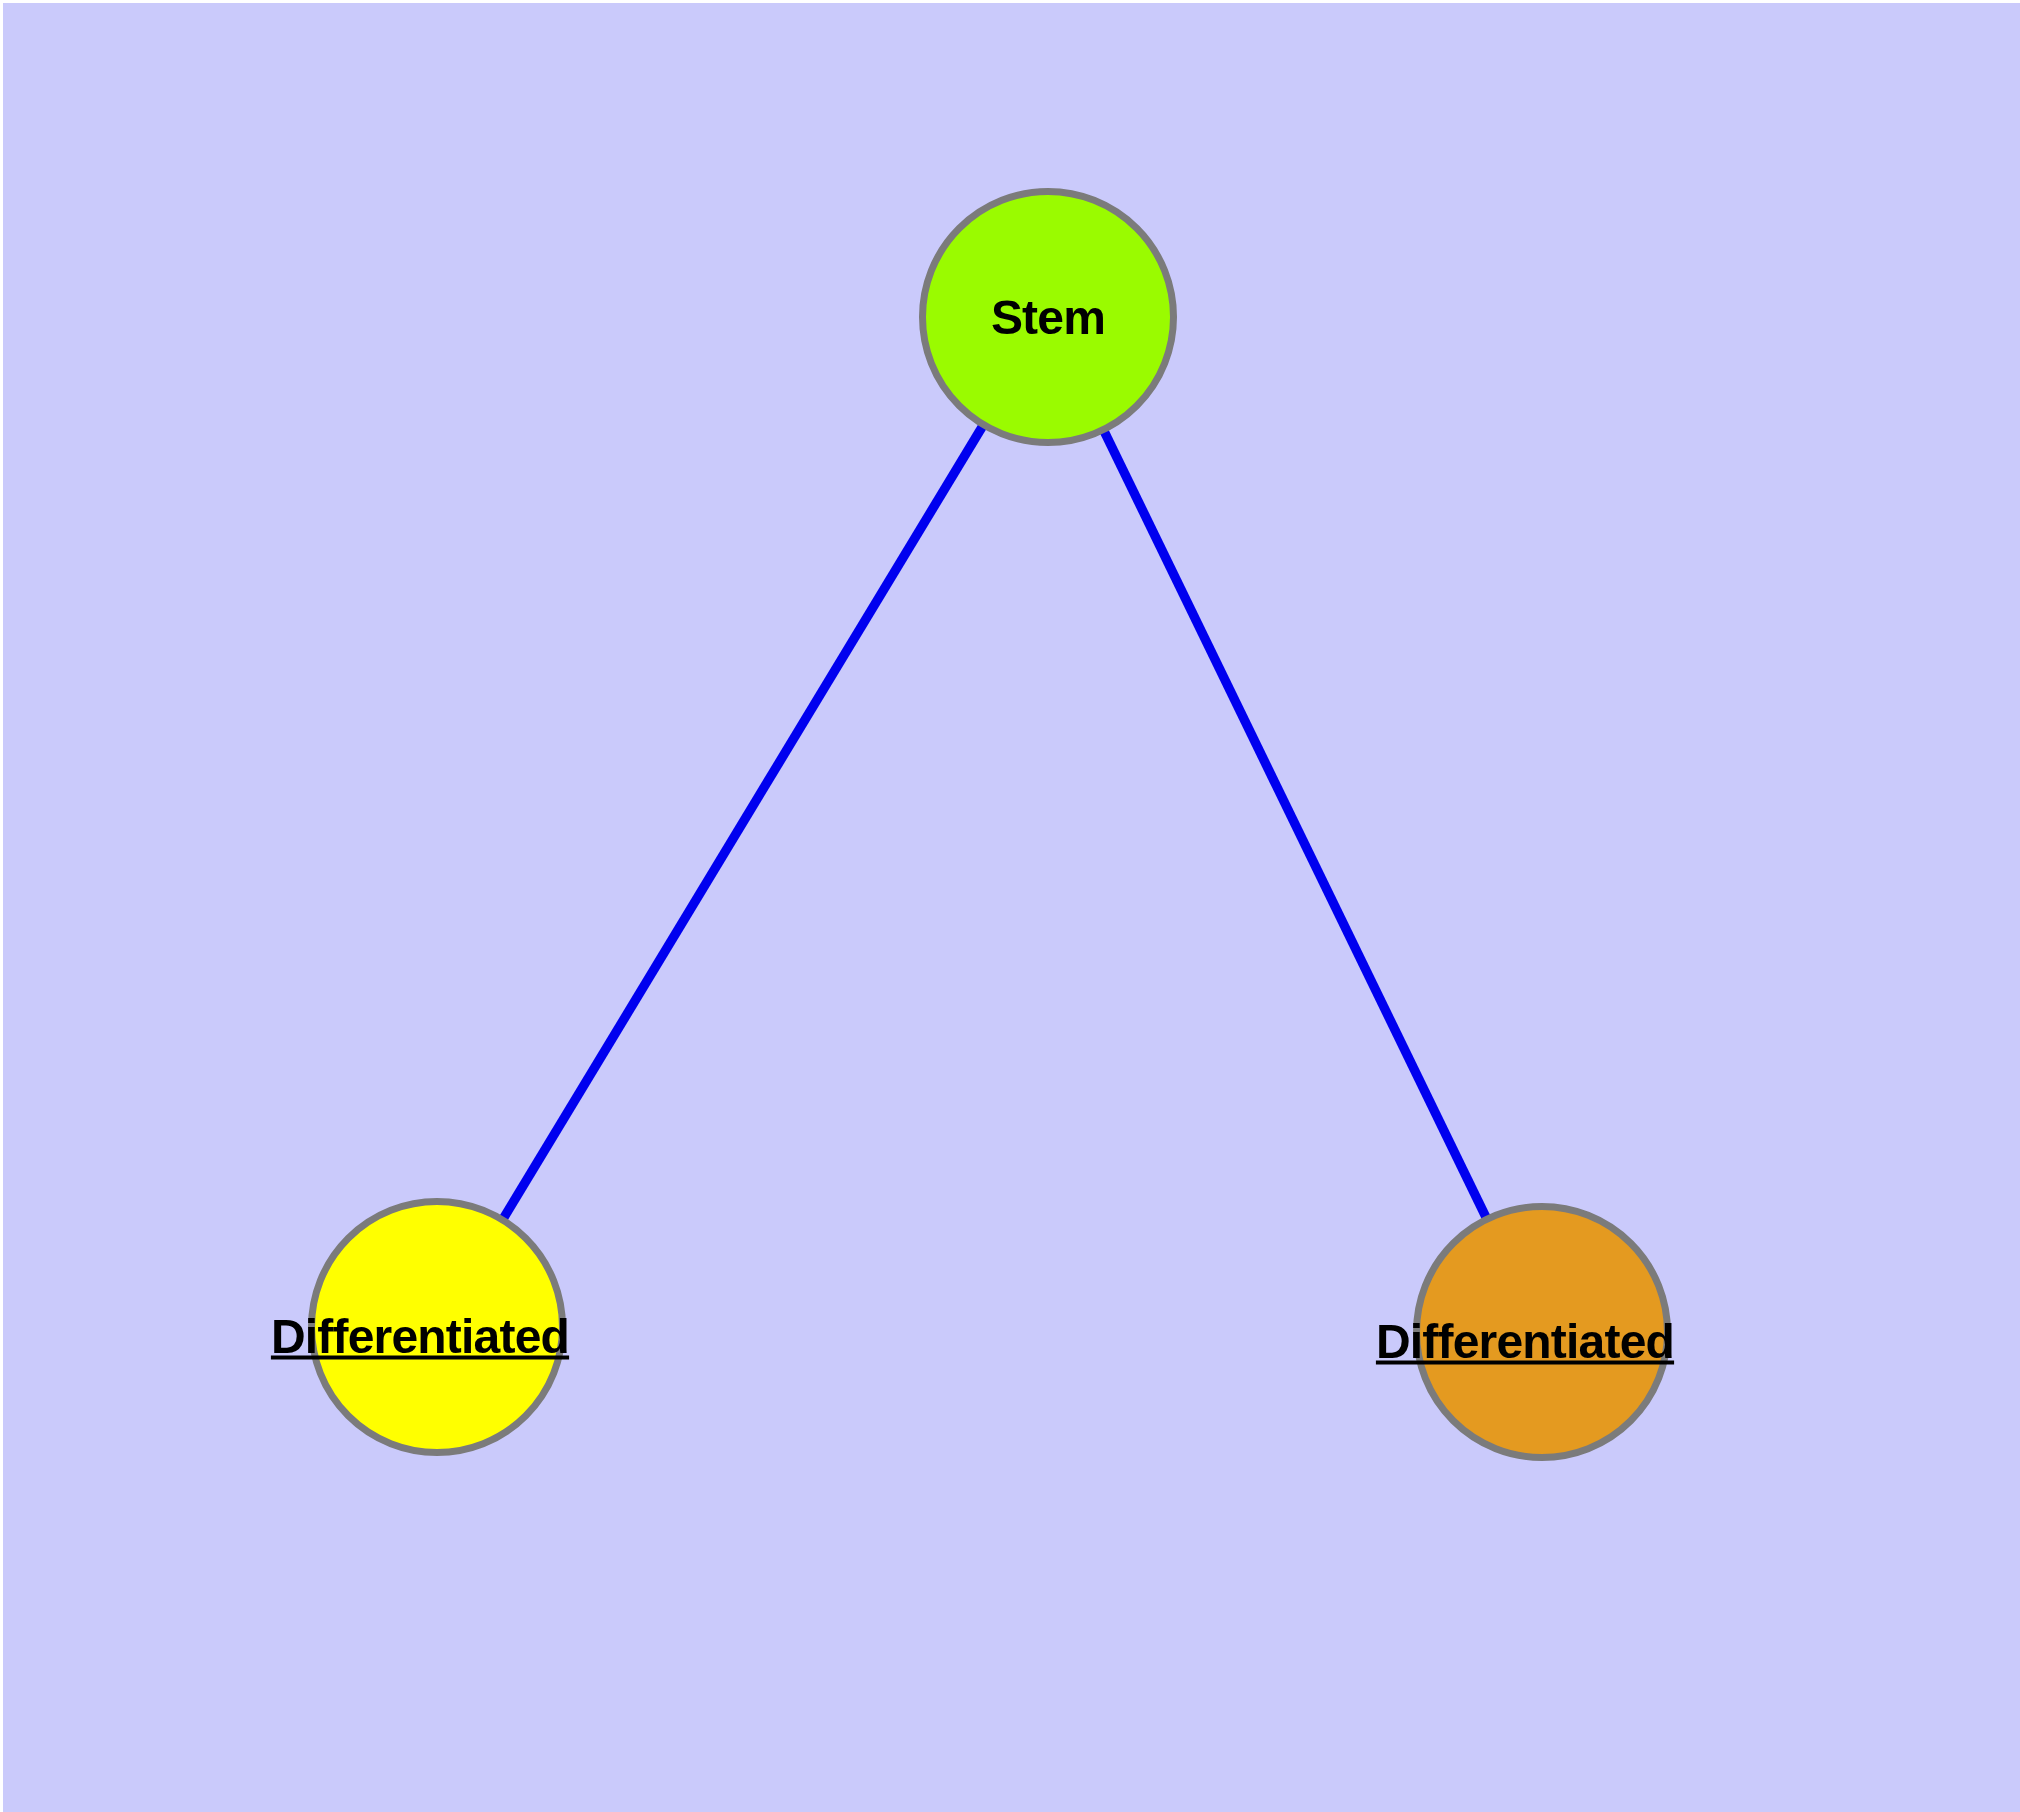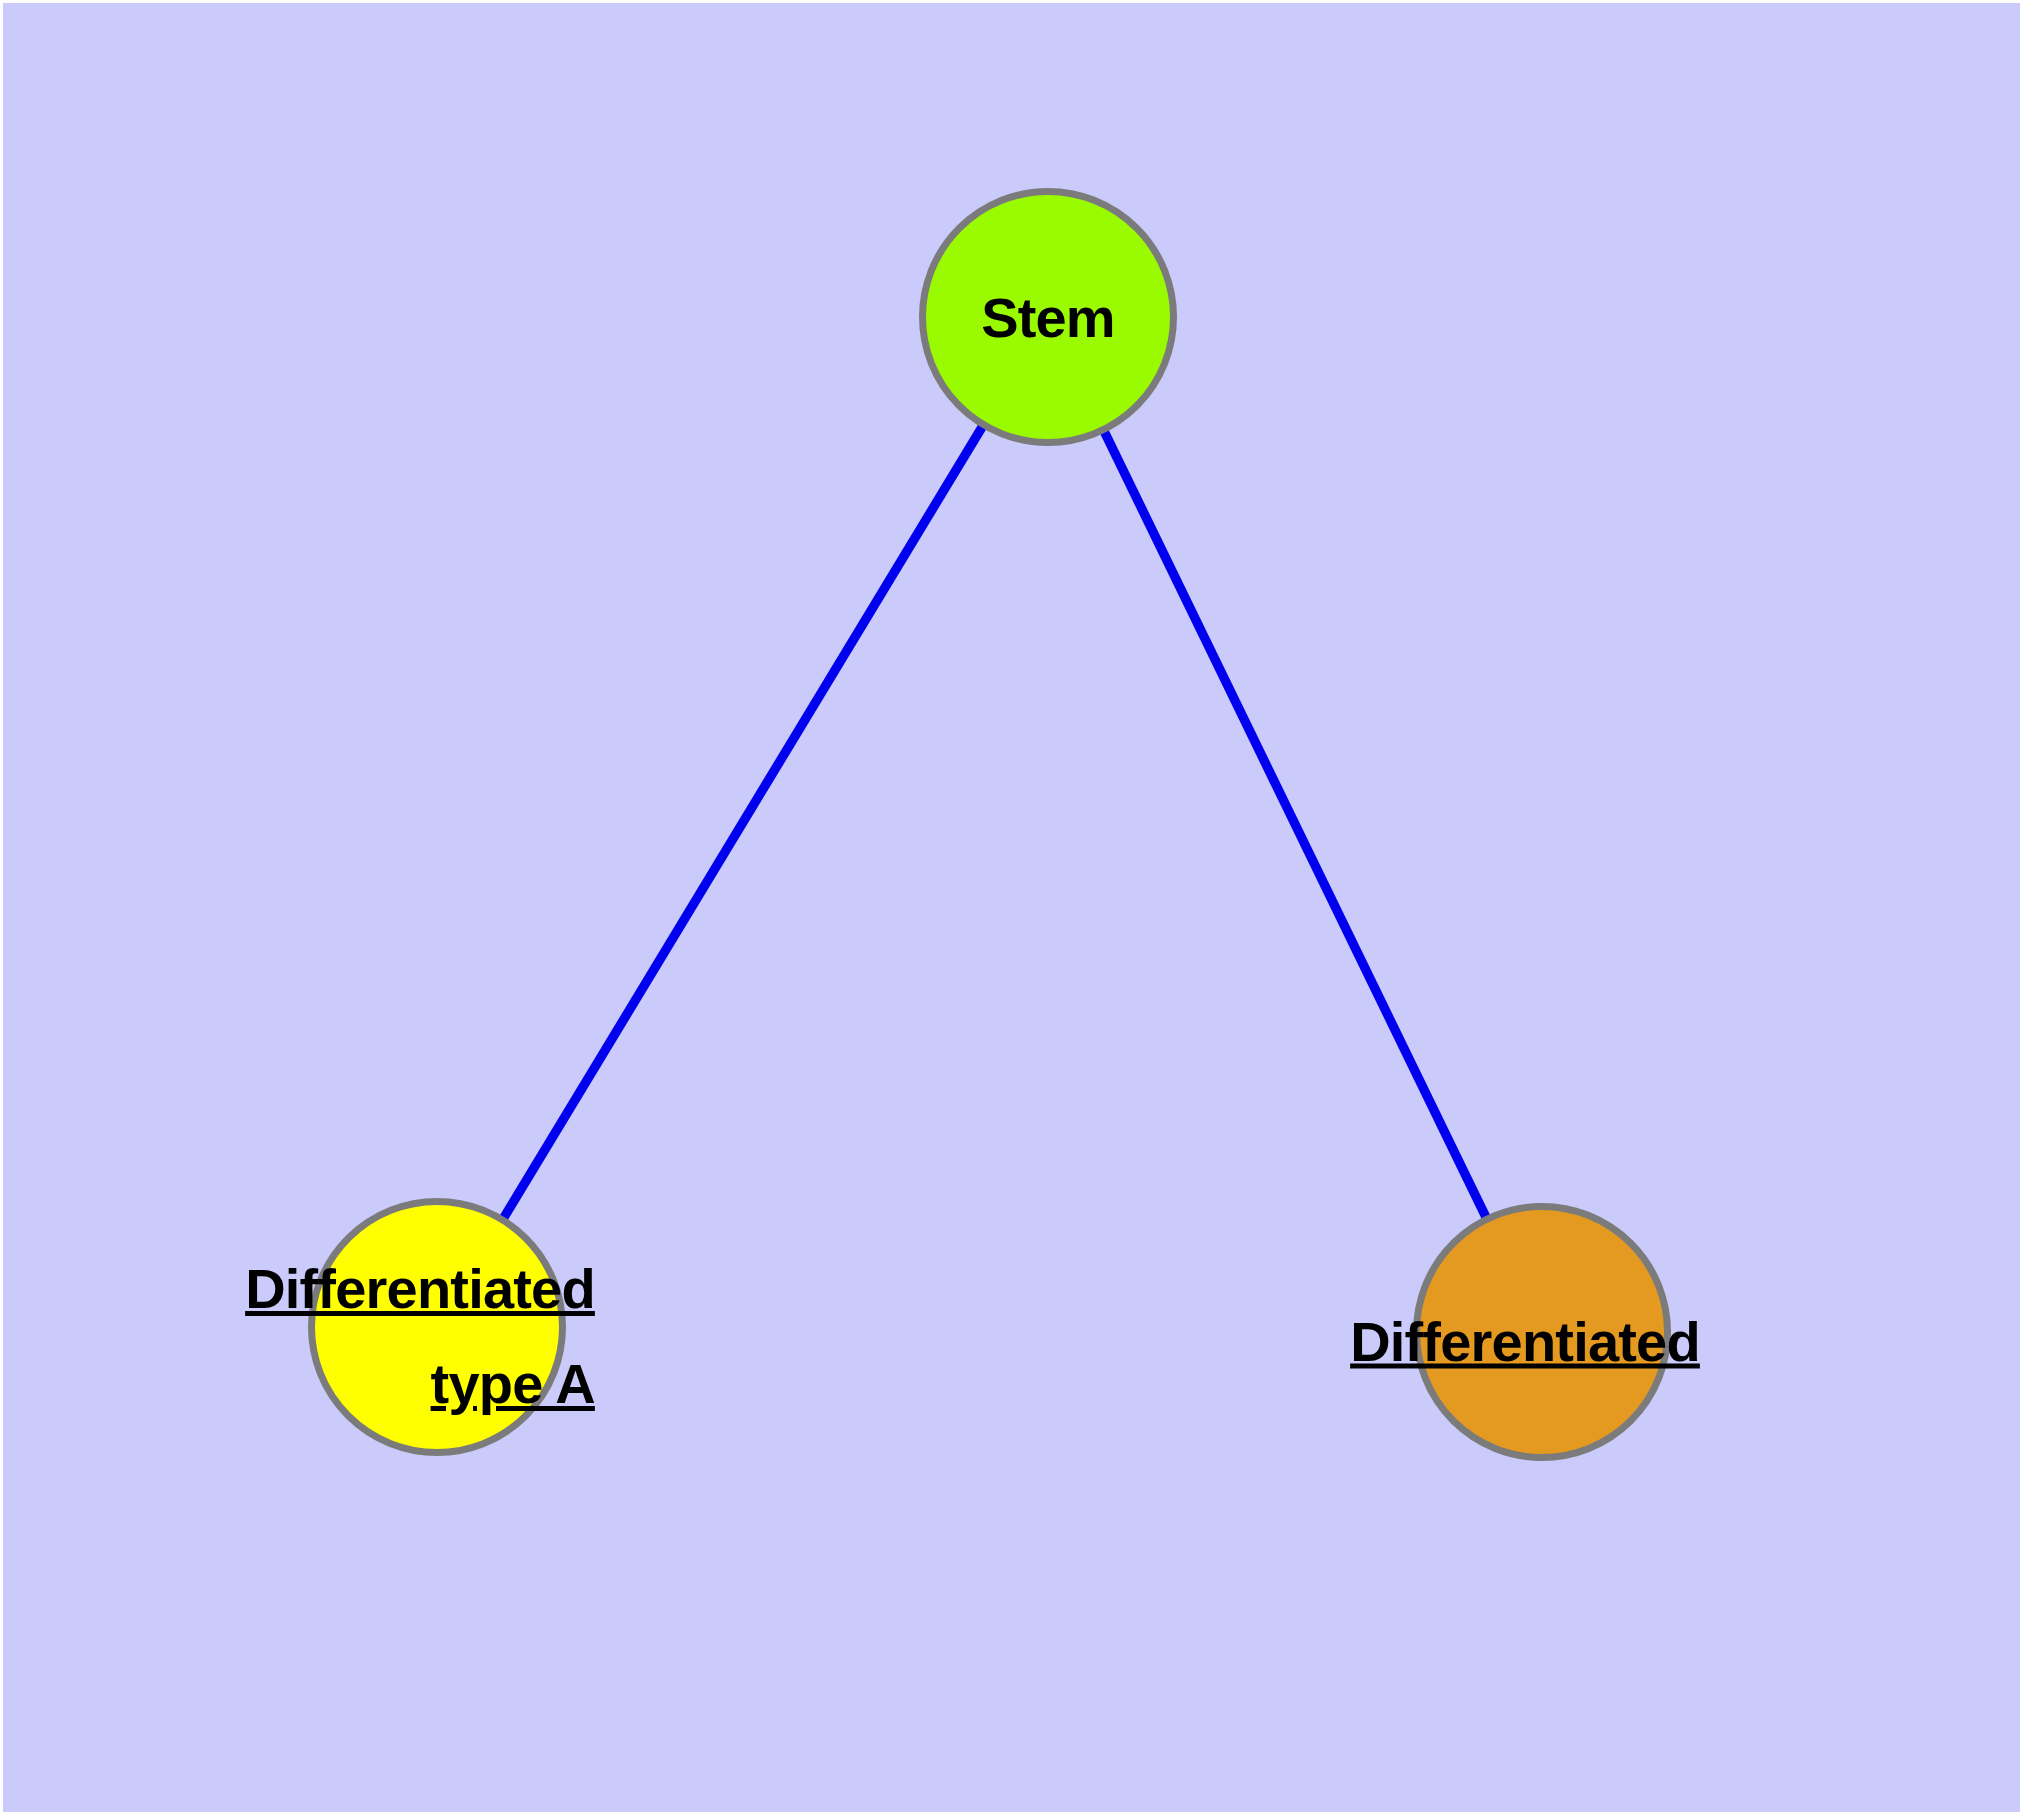--- a/index.html
+++ b/index.html
@@ -45,25 +45,25 @@
     border-radius: 50%;
     box-sizing: border-box;
     border: 7.6px solid #7b7b7b;
     z-index: 2;
     transform: translate(-50%, -50%);
   }
   .node-label {
     position: absolute;
     z-index: 3;
     transform: translate(-50%, -50%);
-    text-align: right;
+    text-align: left;
     white-space: nowrap;
     color: #000000;
     font-weight: 700;
-    font-size: 56px;
+    font-size: 48px;
     line-height: 95px;
     letter-spacing: -0.8px;
   }
   .label-typeA, .label-typeB {
     margin-left: -17px;
     margin-top: 8.5px;
     text-decoration: underline;
   }
 </style>
 </head>
@@ -80,21 +80,20 @@
     <div class="node" id="node-stem" style="left: 1048px; top: 317px; width: 258px; height: 258px; background: rgb(154, 251, 0); border-color: rgb(123, 123, 123); border-width: 7.6px;"></div>
     <div class="node" id="node-typeA" style="left: 437px; top: 1327px; width: 258px; height: 258px; background: rgb(255, 255, 0); border-color: rgb(123, 123, 123); border-width: 7.6px;"></div>
     <div class="node" id="node-typeB" style="left: 1542px; top: 1332px; width: 258px; height: 258px; background: rgb(228, 154, 32); border-color: rgb(123, 123, 123); border-width: 7.6px;"></div>
 
     <div class="node-label label-stem" id="label-stem" style="left: 1048px; top: 317px; color: rgb(0, 0, 0);">
       <div>Stem</div>
     </div>
 
     <div class="node-label label-typeA" id="label-typeA" style="left: 437px; top: 1327px; color: rgb(0, 0, 0);">
       <div>Differentiated</div>
-      <div>type A</div>
     </div>
 
     <div class="node-label label-typeB" id="label-typeB" style="left: 1542px; top: 1332px; color: rgb(0, 0, 0);">
       <div>Differentiated</div>
     </div>
 
     <div class="margin-top"></div>
     <div class="margin-left"></div>
   </div>
 </div>

